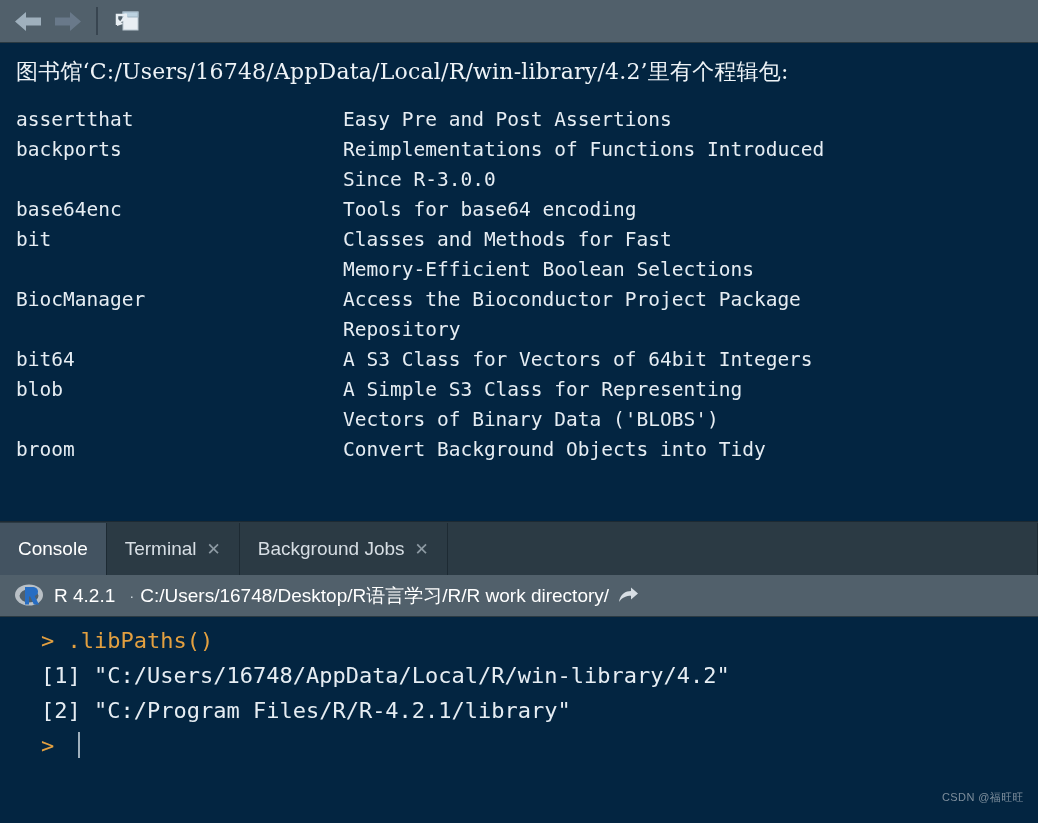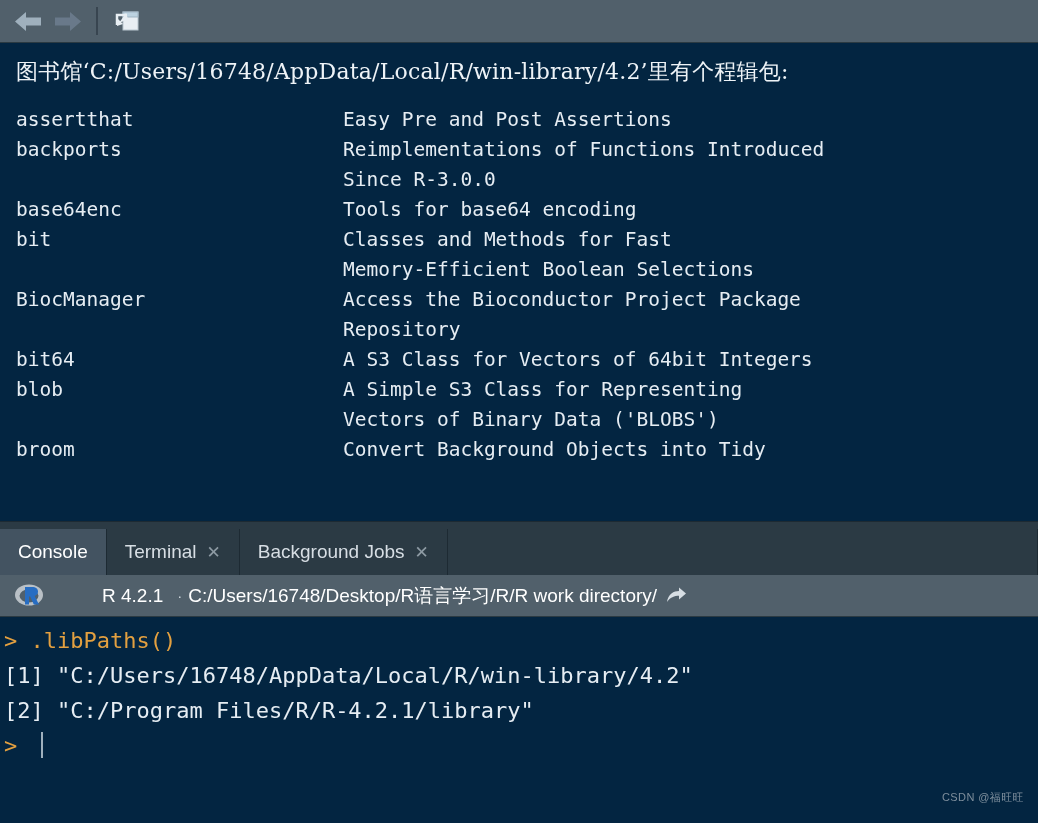--- a/index.html
+++ b/index.html
@@ -79,21 +79,21 @@
   
   .tabbar {
     height: 54px; min-height: 54px;
     background: #2b3a44;
     display: flex;
     align-items: flex-end;
     border-top: 1px solid #1d2a33;
     position: relative;
   }
   .tab {
-    height: 46px;
+    height: 52px;
     display: flex; align-items: center;
     padding: 0 18px;
     font-size: 19px;
     color: #d7dee4;
     cursor: pointer;
     border-right: 1px solid #1d2a33;
     white-space: nowrap;
   }
   .tab.active {
     background: #435361;
@@ -114,37 +114,38 @@
     background: #51606b;
     display: flex; align-items: center;
     padding: 0 10px;
     color: #ffffff;
     font-size: 19px;
     border-bottom: 1px solid #2b3a42;
     white-space: nowrap;
     overflow: hidden;
   }
   .rlogo { margin: 0 10px 0 4px; display: flex; align-items: center; }
-  .ver-text { margin-right: 8px; margin-left: 48px; }
+  .ver-text { margin-right: 8px; }
   .ver-dot { color: #cfd8de; margin: 0 6px; font-size: 15px; }
   .ver-path { color: #ffffff; }
   .ver-goto { margin-left: 8px; display: flex; align-items: center; cursor: pointer; }
 
   
   .console {
     flex: 1 1 auto;
     background: #032541;
     font-family: "DejaVu Sans Mono", "Liberation Mono", monospace;
     font-size: 22px;
     line-height: 35px;
     color: #e6edf3;
     padding: 6px 0 0 4px;
     position: relative;
     overflow: hidden;
     cursor: text;
+    margin-left: 37px;
   }
   .cline { white-space: pre; }
   .prompt { color: #e3a040; }
   .cmd { color: #e3a040; }
   .out { color: #e6edf3; }
   .caret {
     display: inline-block;
     width: 2px; height: 26px;
     background: #9fb0bd;
     vertical-align: -5px;

